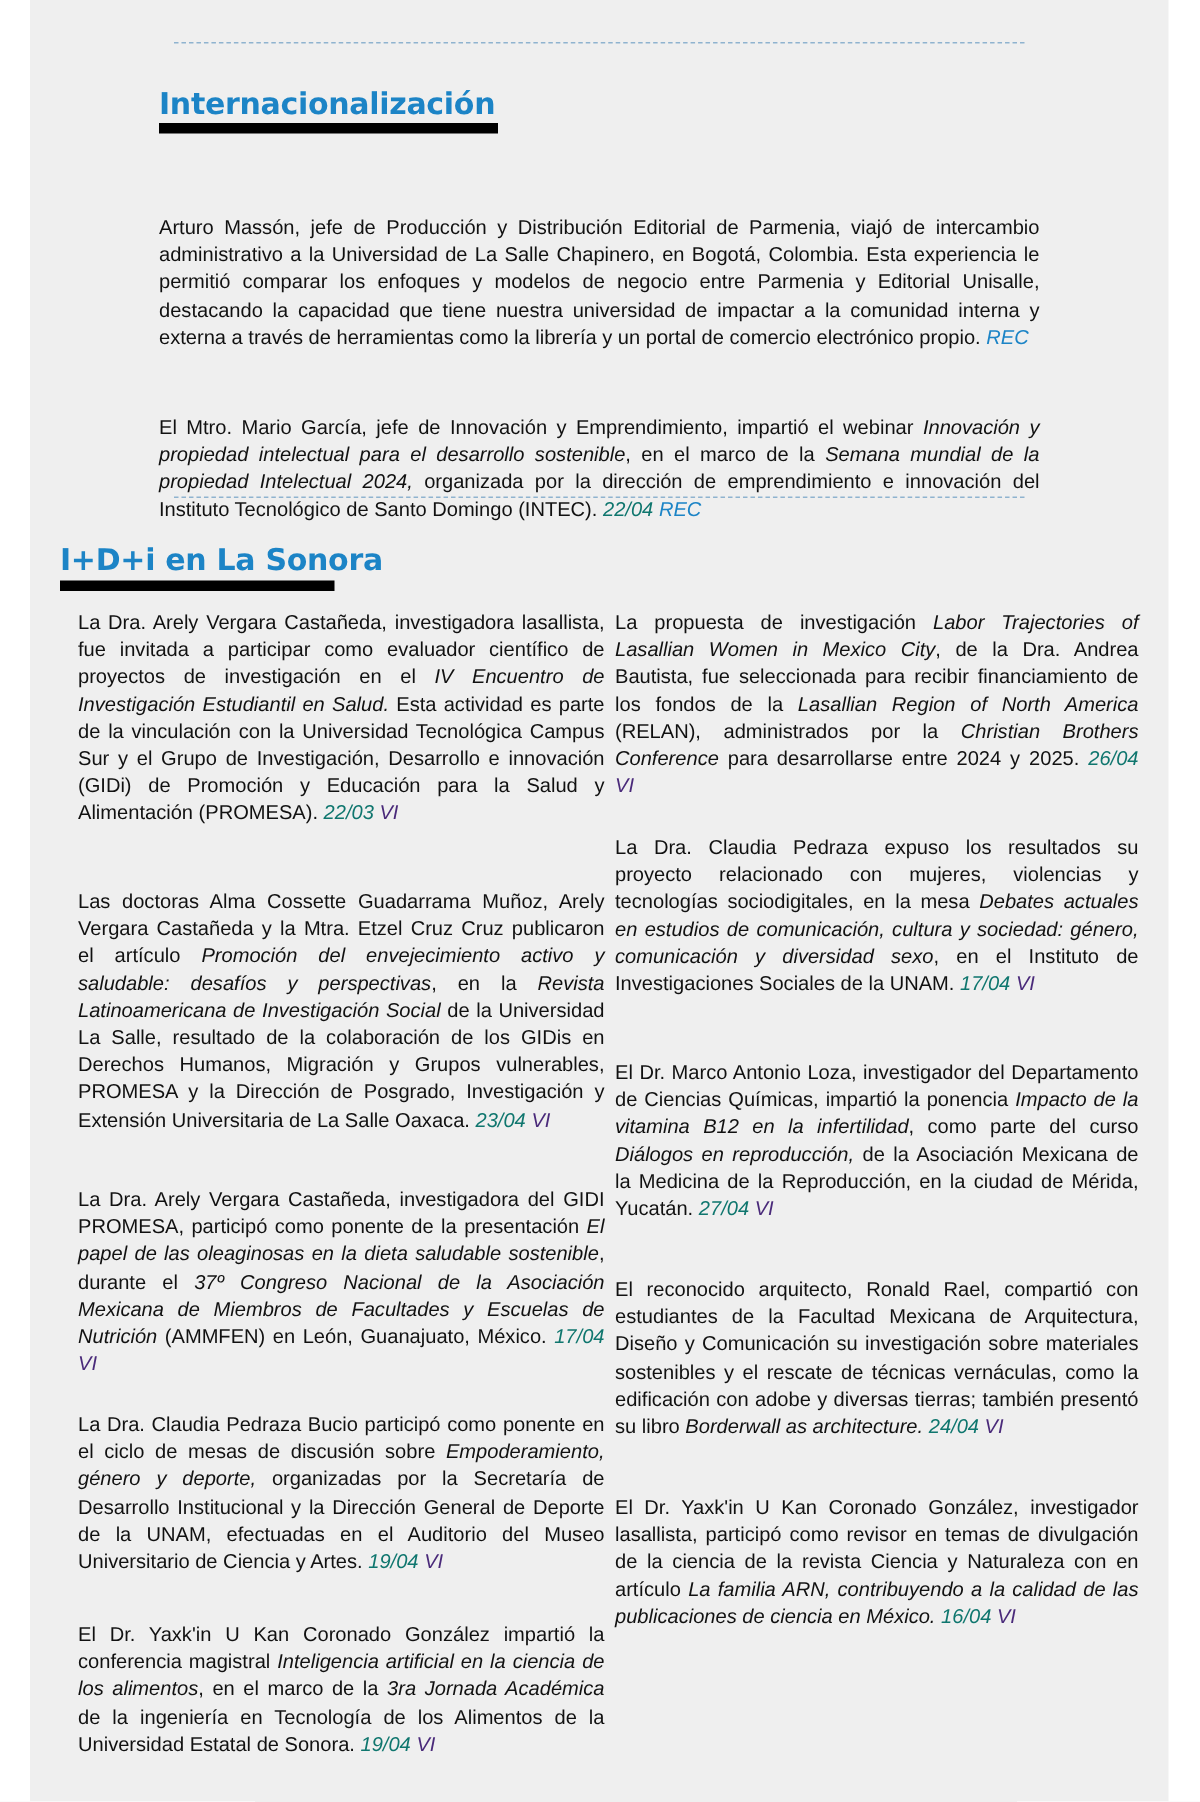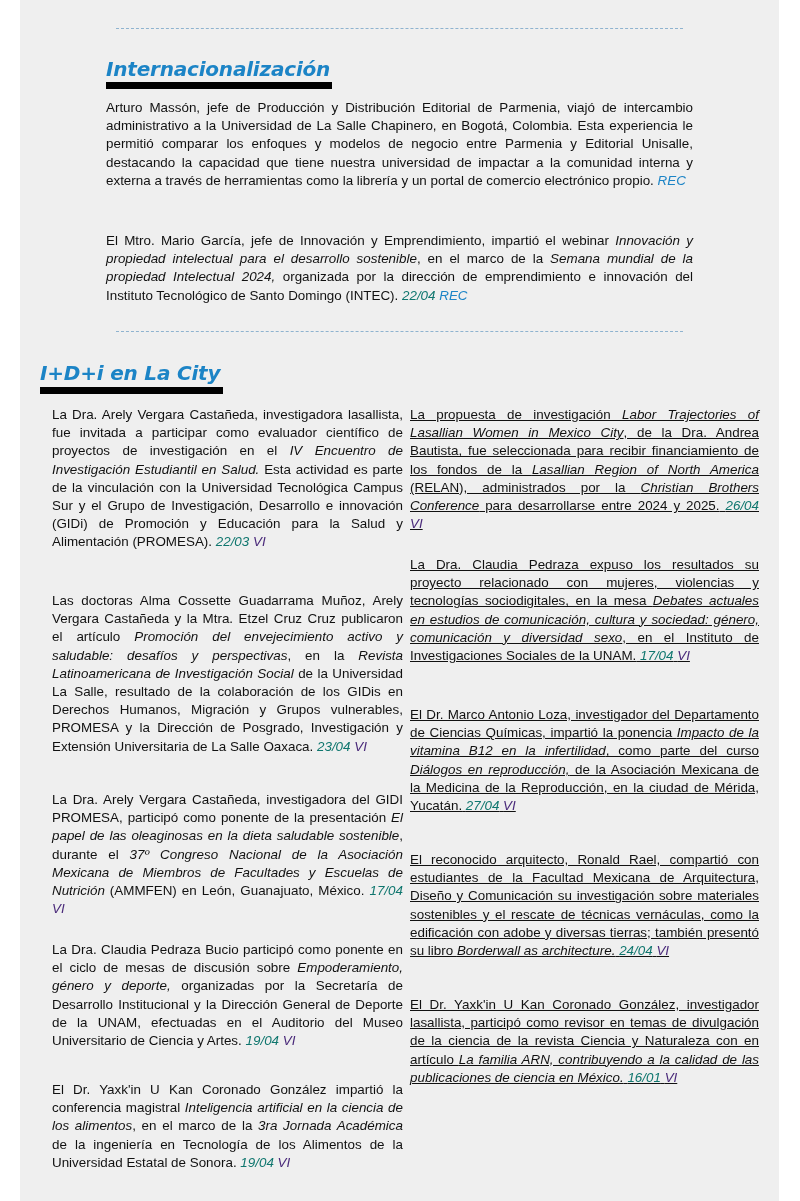--- a/index.html
+++ b/index.html
@@ -4,63 +4,63 @@
 <style>
   html, body { margin: 0; padding: 0; background: #ffffff; }
   body { width: 800px; height: 1201px; position: relative; overflow: hidden;
          font-family: "DejaVu Sans", "Liberation Sans", sans-serif; }
   .panel { position: absolute; left: 20px; top: 0; width: 759px; height: 1201px; background: #efefef; }
   .dash { position: absolute; height: 0; border-top: 1.5px dashed #8fb3cf; }
   .dash.d1 { left: 116px; width: 567px; top: 28px; }
   .dash.d2 { left: 116px; width: 567px; top: 331px; }
 
   .section-title { position: absolute; margin: 0; font-family: "DejaVu Sans", sans-serif;
-                   font-weight: bold; color: #1c84c6; font-size: 20px; letter-spacing: -0.2px; line-height: 24px; font-style: italic; }
+                   font-weight: bold; color: #1c84c6; font-size: 20px; letter-spacing: -0.2px; line-height: 24px; }
   .title-bar { position: absolute; height: 7px; background: #000; }
 
   .t1 { left: 106px; top: 57px; }
   .b1 { left: 106px; top: 82px; width: 226px; }
   .t2 { left: 40px; top: 361px; }
   .b2 { left: 40px; top: 387px; width: 183px; }
 
   .para { position: absolute; margin: 0; color: #111; font-size: 13.4px; line-height: 18.2px;
           text-align: justify; font-family: "Liberation Sans", sans-serif; }
   .para i { font-style: italic; }
   .date { color: #0f766e; font-style: italic; }
   .tag-rec { color: #1c84c6; font-style: italic; }
   .tag-vi { color: #4a2a7a; font-style: italic; }
 
-  .intl { left: 106px; width: 587px; }
+  .intl { left: 106px; width: 587px; margin-top: 44px; }
   .p-a { top: 99px; }
   .p-b { top: 232px; }
 
   .col-l { left: 52px; width: 351px; }
-  .col-r { left: 410px; width: 349px; text-decoration: underline; }
+  .col-r { left: 410px; width: 349px; }
 </style>
 </head>
 <body>
 
 <div class="panel"></div>
 
 <div class="dash d1"></div>
 
 <h2 class="section-title t1">Internacionalización</h2>
 <div class="title-bar b1"></div>
 
 <p class="para intl p-a"><span>Arturo Massón, jefe de Producción y Distribución Editorial de Parmenia, viajó de intercambio administrativo a la Universidad de La Salle Chapinero, en Bogotá, Colombia. Esta experiencia le permitió comparar los enfoques y modelos de negocio entre Parmenia y Editorial Unisalle, destacando la capacidad que tiene nuestra universidad de impactar a la comunidad interna y externa a través de herramientas como la librería y un portal de comercio electrónico propio.</span> <span class="tag-rec">REC</span></p>
 <p class="para intl p-b"><span>El Mtro. Mario García, jefe de Innovación y Emprendimiento, impartió el webinar </span><i>Innovación y propiedad intelectual para el desarrollo sostenible</i><span>, en el marco de la </span><i>Semana mundial de la propiedad Intelectual 2024,</i><span> organizada por la dirección de emprendimiento e innovación del Instituto Tecnológico de Santo Domingo (INTEC).</span> <span class="date">22/04</span> <span class="tag-rec">REC</span></p>
 
 <div class="dash d2"></div>
 
-<h2 class="section-title t2">I+D+i en La City</h2>
+<h2 class="section-title t2">I+D+i en La Sonora</h2>
 <div class="title-bar b2"></div>
 
 <p class="para col-l" style="top:406px"><span>La Dra. Arely Vergara Castañeda, investigadora lasallista, fue invitada a participar como evaluador científico de proyectos de investigación en el </span><i>IV Encuentro de Investigación Estudiantil en Salud.</i><span> Esta actividad es parte de la vinculación con la Universidad Tecnológica Campus Sur y el Grupo de Investigación, Desarrollo e innovación (GIDi) de Promoción y Educación para la Salud y Alimentación (PROMESA).</span> <span class="date">22/03</span> <span class="tag-vi">VI</span></p>
 <p class="para col-l" style="top:592px"><span>Las doctoras Alma Cossette Guadarrama Muñoz, Arely Vergara Castañeda y la Mtra. Etzel Cruz Cruz publicaron el artículo </span><i>Promoción del envejecimiento activo y saludable: desafíos y perspectivas</i><span>, en la </span><i>Revista Latinoamericana de Investigación Social</i><span> de la Universidad La Salle, resultado de la colaboración de los GIDis en Derechos Humanos, Migración y Grupos vulnerables, PROMESA y la Dirección de Posgrado, Investigación y Extensión Universitaria de La Salle Oaxaca.</span> <span class="date">23/04</span> <span class="tag-vi">VI</span></p>
 <p class="para col-l" style="top:791px"><span>La Dra. Arely Vergara Castañeda, investigadora del GIDI PROMESA, participó como ponente de la presentación </span><i>El papel de las oleaginosas en la dieta saludable sostenible</i><span>, durante el </span><i>37º Congreso Nacional de la Asociación Mexicana de Miembros de Facultades y Escuelas de Nutrición</i><span> (AMMFEN) en León, Guanajuato, México.</span> <span class="date">17/04</span> <span class="tag-vi">VI</span></p>
 <p class="para col-l" style="top:941px"><span>La Dra. Claudia Pedraza Bucio participó como ponente en el ciclo de mesas de discusión sobre </span><i>Empoderamiento, género y deporte,</i><span> organizadas por la Secretaría de Desarrollo Institucional y la Dirección General de Deporte de la UNAM, efectuadas en el Auditorio del Museo Universitario de Ciencia y Artes.</span> <span class="date">19/04</span> <span class="tag-vi">VI</span></p>
 <p class="para col-l" style="top:1081px"><span>El Dr. Yaxk'in U Kan Coronado González impartió la conferencia magistral </span><i>Inteligencia artificial en la ciencia de los alimentos</i><span>, en el marco de la </span><i>3ra Jornada Académica</i><span> de la ingeniería en Tecnología de los Alimentos de la Universidad Estatal de Sonora.</span> <span class="date">19/04</span> <span class="tag-vi">VI</span></p>
 
 <p class="para col-r" style="top:406px"><span>La propuesta de investigación </span><i>Labor Trajectories of Lasallian Women in Mexico City</i><span>, de la Dra. Andrea Bautista, fue seleccionada para recibir financiamiento de los fondos de la </span><i>Lasallian Region of North America</i><span> (RELAN), administrados por la </span><i>Christian Brothers Conference</i><span> para desarrollarse entre 2024 y 2025.</span> <span class="date">26/04</span> <span class="tag-vi">VI</span></p>
 <p class="para col-r" style="top:556px"><span>La Dra. Claudia Pedraza expuso los resultados su proyecto relacionado con mujeres, violencias y tecnologías sociodigitales, en la mesa </span><i>Debates actuales en estudios de comunicación, cultura y sociedad: género, comunicación y diversidad sexo</i><span>, en el Instituto de Investigaciones Sociales de la UNAM.</span> <span class="date">17/04</span> <span class="tag-vi">VI</span></p>
 <p class="para col-r" style="top:706px"><span>El Dr. Marco Antonio Loza, investigador del Departamento de Ciencias Químicas, impartió la ponencia </span><i>Impacto de la vitamina B12 en la infertilidad</i><span>, como parte del curso </span><i>Diálogos en reproducción,</i><span> de la Asociación Mexicana de la Medicina de la Reproducción, en la ciudad de Mérida, Yucatán.</span> <span class="date">27/04</span> <span class="tag-vi">VI</span></p>
 <p class="para col-r" style="top:851px"><span>El reconocido arquitecto, Ronald Rael, compartió con estudiantes de la Facultad Mexicana de Arquitectura, Diseño y Comunicación su investigación sobre materiales sostenibles y el rescate de técnicas vernáculas, como la edificación con adobe y diversas tierras; también presentó su libro </span><i>Borderwall as architecture.</i> <span class="date">24/04</span> <span class="tag-vi">VI</span></p>
-<p class="para col-r" style="top:996px"><span>El Dr. Yaxk'in U Kan Coronado González, investigador lasallista, participó como revisor en temas de divulgación de la ciencia de la revista Ciencia y Naturaleza con en artículo </span><i>La familia ARN, contribuyendo a la calidad de las publicaciones de ciencia en México.</i> <span class="date">16/01</span> <span class="tag-vi">VI</span></p>
+<p class="para col-r" style="top:996px"><span>El Dr. Yaxk'in U Kan Coronado González, investigador lasallista, participó como revisor en temas de divulgación de la ciencia de la revista Ciencia y Naturaleza con en artículo </span><i>La familia ARN, contribuyendo a la calidad de las publicaciones de ciencia en México.</i> <span class="date">16/04</span> <span class="tag-vi">VI</span></p>
 
 </body></html>

